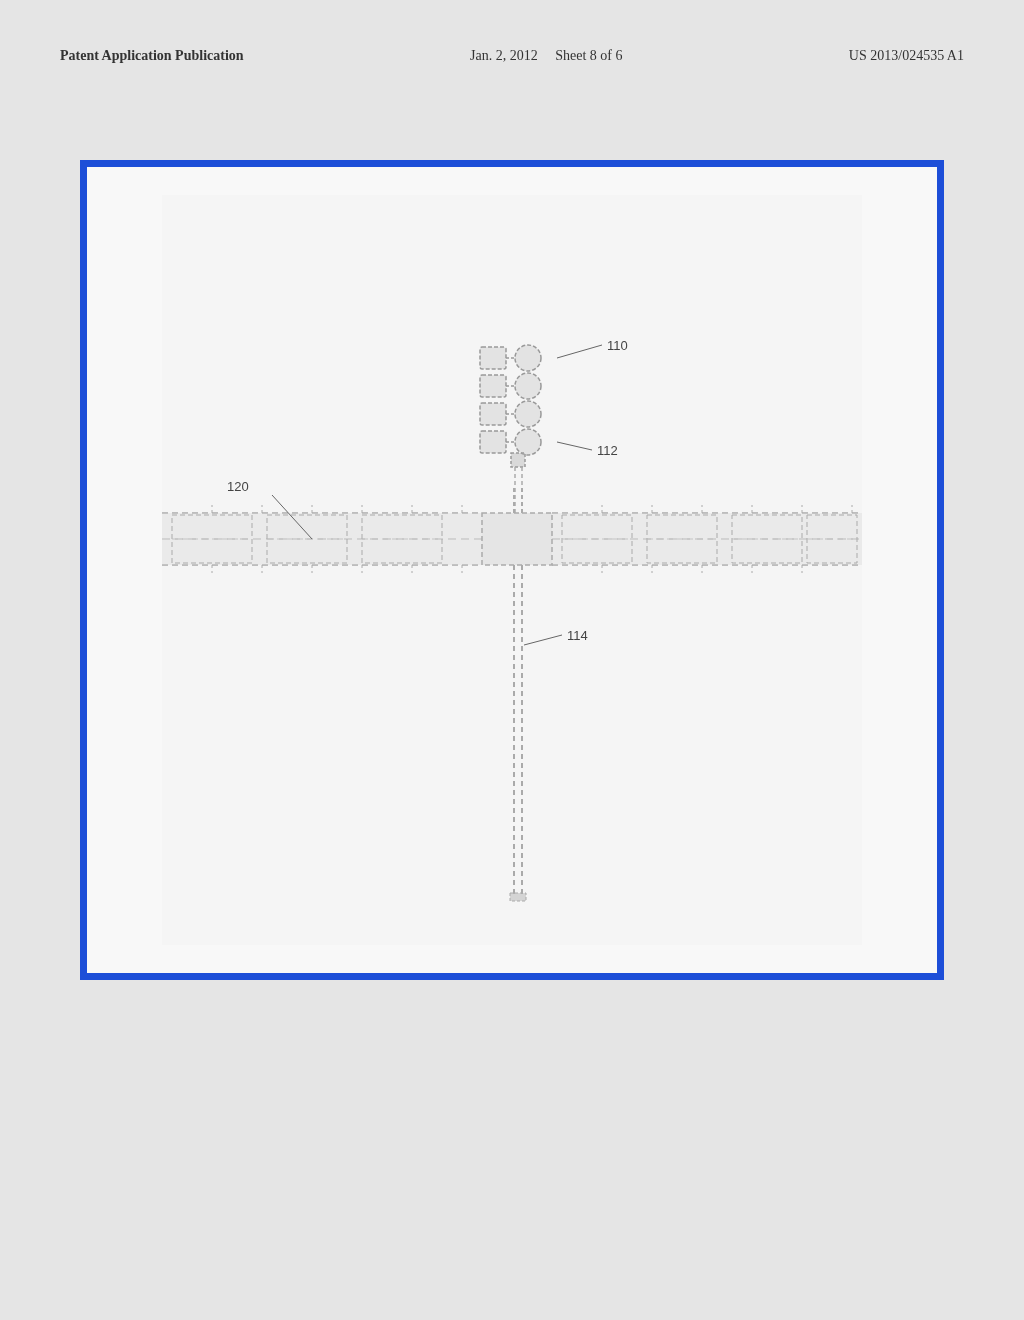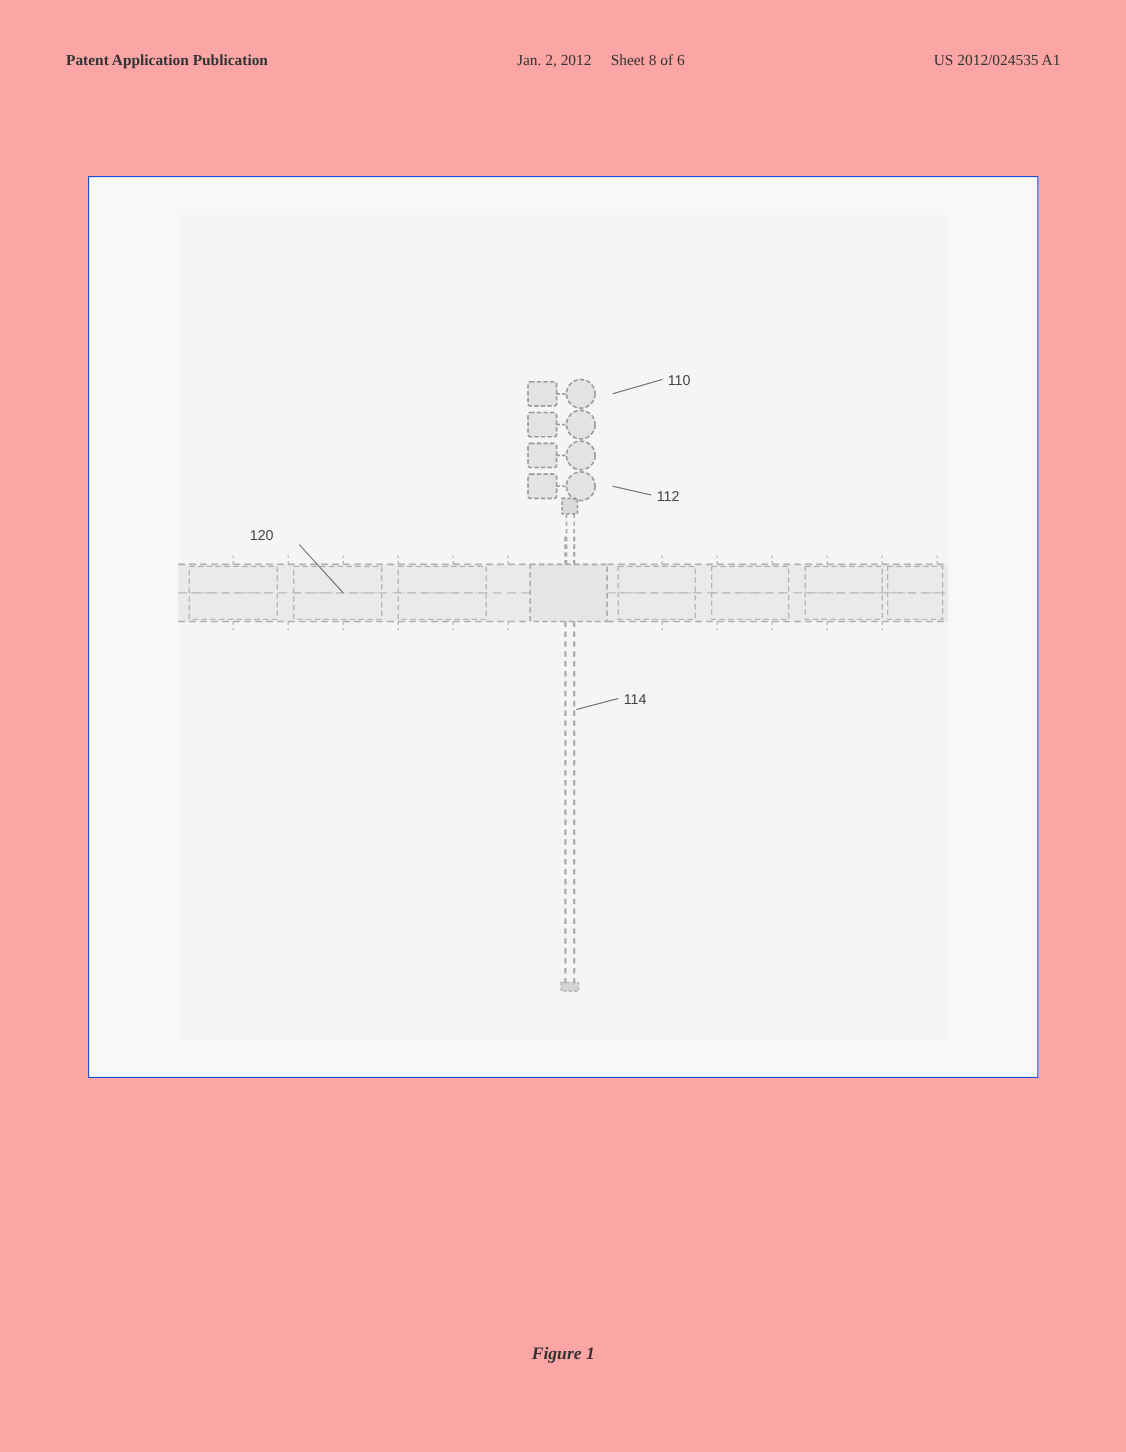--- a/index.html
+++ b/index.html
@@ -6,21 +6,21 @@
     body {
       width: 1024px;
       height: 1320px;
       background: #ffffff;
       font-family: 'Times New Roman', Times, serif;
       overflow: hidden;
     }
     .page {
       width: 1024px;
       height: 1320px;
-      background: #fca5a5;
+      background: #e5e5e5;
       position: relative;
     }
     .header {
       position: absolute;
       top: 48px;
       left: 60px;
       right: 60px;
       display: flex;
       justify-content: space-between;
       align-items: center;
@@ -38,21 +38,21 @@
     .header-right {
       font-size: 14px;
       color: #333;
     }
     .figure-container {
       position: absolute;
       top: 160px;
       left: 80px;
       right: 80px;
       height: 820px;
-      border: 1px solid #1d4ed8;
+      border: 7px solid #1d4ed8;
       background: #f8f8f8;
       display: flex;
       align-items: center;
       justify-content: center;
     }
     
     .figure-caption {
       position: absolute;
       bottom: 80px;
       left: 0;
@@ -68,21 +68,21 @@
 <body>
 
 <div class="page">
 
   <div class="header">
     <div class="header-left">Patent Application Publication</div>
     <div class="header-center">
       <span>Jan. 2, 2012</span>&nbsp;&nbsp;&nbsp;&nbsp;
       <span>Sheet 8 of 6</span>
     </div>
-    <div class="header-right">US 2012/024535 A1</div>
+    <div class="header-right">US 2013/024535 A1</div>
   </div>
 
   <div class="figure-container">
 
     <svg width="700" height="750" viewBox="0 0 700 750" style="overflow: visible;">
 
       <rect x="0" y="0" width="700" height="750" fill="#f5f5f5" stroke="none"></rect>
 
       <line x1="0" y1="318" x2="320" y2="318" stroke="#aaa" stroke-width="1.5" stroke-dasharray="6,4"></line>
       <line x1="390" y1="318" x2="700" y2="318" stroke="#aaa" stroke-width="1.5" stroke-dasharray="6,4"></line>
@@ -181,17 +181,14 @@
 
       <line x1="362" y1="450" x2="400" y2="440" stroke="#666" stroke-width="1"></line>
       <text x="405" y="445" font-size="13" fill="#444" font-family="Arial, sans-serif">114</text>
 
       <line x1="150" y1="344" x2="110" y2="300" stroke="#666" stroke-width="1"></line>
       <text x="65" y="296" font-size="13" fill="#444" font-family="Arial, sans-serif">120</text>
     </svg>
 
   </div>
 
-  <div class="figure-caption">
-    <span>Figure 1</span>
-  </div>
 
 </div>
 
 </body></html>

